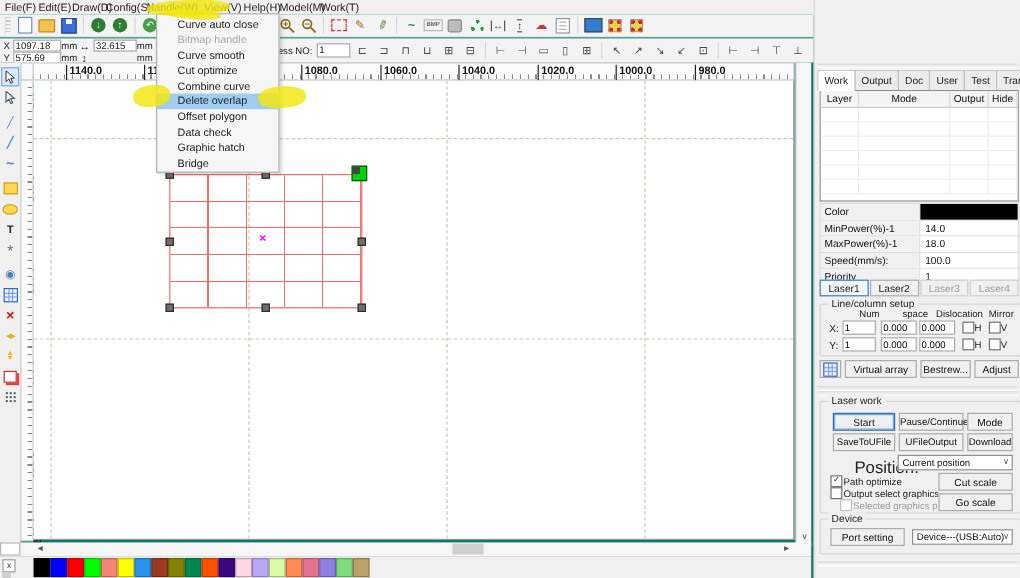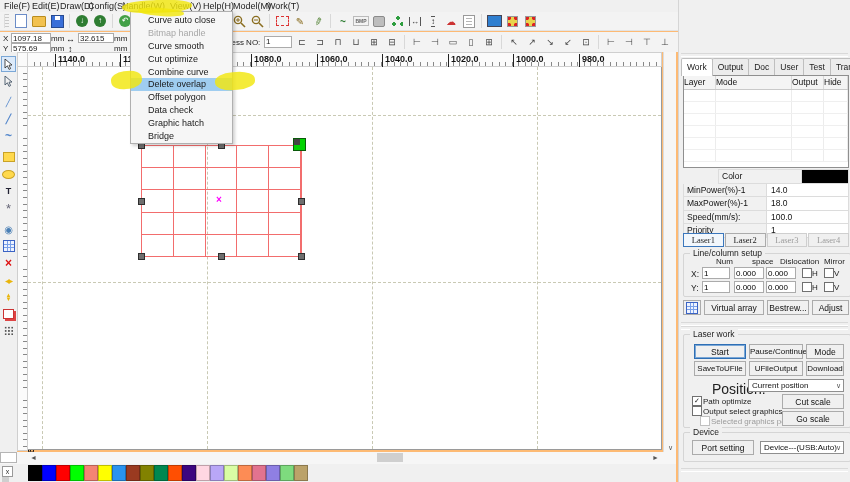--- a/index.html
+++ b/index.html
@@ -1,17 +1,17 @@
 <!DOCTYPE html>
 <html><head>
 <meta charset="utf-8">
 <style>
   html,body{margin:0;padding:0;}
   body{width:850px;height:482px;background:#f0f0f0;font-family:"Liberation Sans",sans-serif;-webkit-font-smoothing:none;}
-  #app{position:relative;width:850px;height:482px;background:#fdba74;overflow:hidden;font-size:9px;color:#111;}
+  #app{position:relative;width:850px;height:482px;background:#0f766e;overflow:hidden;font-size:9px;color:#111;}
 
   
   .menubar{position:absolute;left:0;top:0;width:100%;height:12px;background:#f0f0f0;}
   .menubar span{position:absolute;top:0;height:12px;line-height:12px;font-size:9px;color:#222;}
 
   
   .tb1{position:absolute;left:0;top:12px;width:678px;height:19px;background:#f3f3f3;border-bottom:1px solid #e3e3e3;display:flex;align-items:center;padding-left:4px;box-sizing:border-box;}
   .tb2{position:absolute;left:0;top:32px;width:678px;height:20px;background:#f3f3f3;}
   .ibtn{width:18px;height:16px;display:flex;align-items:center;justify-content:center;flex:0 0 auto;font-size:10px;color:#333;}
   .sep{width:1px;height:14px;background:#d8d8d8;margin:0 3px;flex:0 0 auto;}
@@ -97,34 +97,34 @@
   .sw{position:absolute;top:1px;width:14px;height:16px;border:1px solid rgba(0,0,0,.25);box-sizing:border-box;}
 
   
   .rp{position:absolute;left:678px;top:0;width:172px;height:482px;background:#f0f0f0;border-left:1px solid #d5d5d5;box-sizing:border-box;}
   .rp .groove{position:absolute;left:2px;right:2px;height:2px;border-top:1px solid #d9d9d9;border-bottom:1px solid #fff;}
   .tabs{position:absolute;left:2px;top:58px;right:0;height:17px;display:flex;}
   .tab{padding:0 5px;height:16px;line-height:16px;font-size:8.5px;color:#222;background:#ececec;border:1px solid #bfbfbf;border-bottom:none;border-radius:2px 2px 0 0;margin-right:-1px;white-space:nowrap;}
   .tab.active{background:#fff;height:17px;position:relative;z-index:2;}
   .ltable{position:absolute;left:4px;top:75px;width:166px;height:93px;background:#fff;border:1px solid #8f8f8f;box-sizing:border-box;font-size:8.5px;}
   .ltable .hrow{display:flex;height:13px;line-height:13px;background:#f4f4f4;border-bottom:1px solid #c9c9c9;}
-  .ltable .hrow div{text-align:left;border-right:1px solid #d9d9d9;box-sizing:border-box;}
+  .ltable .hrow div{text-align:center;border-right:1px solid #d9d9d9;box-sizing:border-box;}
   .c-layer{width:32px;}.c-mode{width:76px;}.c-out{width:32px;}.c-hide{flex:1;}
   .lrow{display:flex;height:12px;line-height:12px;}
   .lrow.sel div{background:#2b2bd5;color:#000;text-align:center;}
   .lrow .swatch{background:#000 !important;}
   .erow{display:flex;height:11px;border-bottom:1px solid #efefef;}
   .erow div{border-right:1px solid #ececec;box-sizing:border-box;}
   .props{position:absolute;left:4px;top:169px;width:166px;font-size:8.5px;}
   .prow{display:flex;height:12.5px;line-height:12.5px;border:1px solid #dcdcdc;border-top:none;}
-  .prow:first-child{border-top:1px solid #dcdcdc;margin-left:35px;}
+  .prow:first-child{border-top:1px solid #dcdcdc;}
   .prow .pl{width:83px;background:#f1f1f1;padding-left:3px;border-right:1px solid #dcdcdc;box-sizing:border-box;}
   .prow .pv{flex:1;background:#fff;padding-left:4px;}
   .pv.black{background:#000;}
-  .lasers{position:absolute;left:4px;top:233px;width:166px;display:flex;gap:1px;font-family:Liberation Serif, serif;}
+  .lasers{position:absolute;left:4px;top:233px;width:166px;display:flex;gap:1px;}
   .lbtn{flex:1;height:14px;line-height:13px;text-align:center;background:#f0f0f0;border:1px solid #ababab;font-size:8.5px;color:#222;box-sizing:border-box;}
   .lbtn.active{border:1px solid #3b77bc;background:#f2f7fc;}
   .lbtn.dis{color:#9b9b9b;border-color:#cfcfcf;}
   .group{position:absolute;border:1px solid #d5d5d5;border-radius:2px;}
   .gtitle{position:absolute;top:-6px;left:6px;background:#f0f0f0;padding:0 3px;font-size:8.5px;color:#222;}
   .lc{left:4px;top:253px;width:166px;height:42px;}
   .lc .hdr{position:absolute;top:3px;font-size:8px;color:#222;}
   .lc .rowlab{position:absolute;font-size:8.5px;color:#222;}
   .lc input{position:absolute;height:10px;font-size:8px;border:1px solid #ababab;padding:0 1px;background:#fff;box-sizing:content-box;}
   .cb{position:absolute;width:8px;height:8px;border:1px solid #707070;background:#fff;font-size:7px;line-height:8px;text-align:center;color:#222;}

